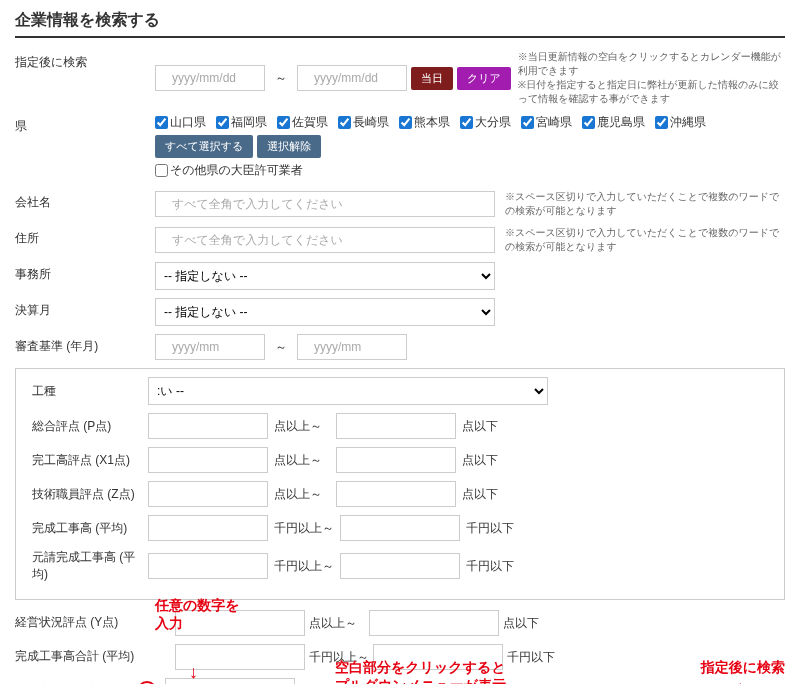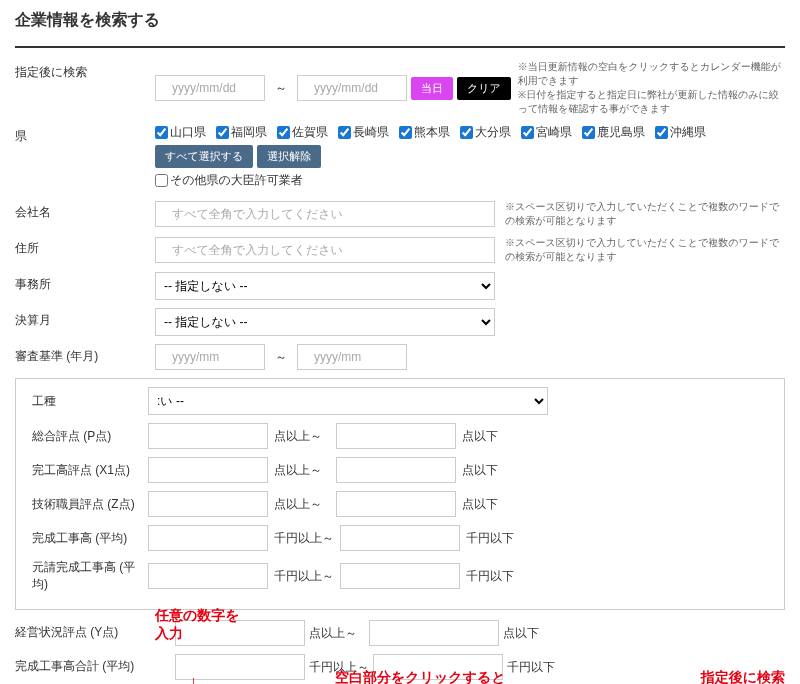--- a/index.html
+++ b/index.html
@@ -1,25 +1,25 @@
 <!DOCTYPE html>
 <html><head>
 <meta charset="utf-8">
 <style>
 * { box-sizing: border-box; margin: 0; padding: 0; }
 body { font-family: "Meiryo", sans-serif; font-size: 12px; color: #333; background: #fff; width: 800px; }
 .container { padding: 10px 15px; }
-h2 { font-size: 16px; font-weight: bold; border-bottom: 2px solid #333; padding-bottom: 15px; margin-bottom: 12px; }
+h2 { font-size: 16px; font-weight: bold; border-bottom: 2px solid #333; padding-bottom: 5px; margin-bottom: 12px; }
 .row { display: flex; align-items: flex-start; margin-bottom: 8px; }
 .label { width: 140px; padding-top: 4px; font-size: 12px; }
 .content { flex: 1; display: flex; flex-wrap: wrap; align-items: center; gap: 4px; }
 input[type=text] { border: 1px solid #ccc; padding: 4px 16px; font-size: 12px; height: 26px; }
 input[type=text]::placeholder { color: #aaa; }
 select { border: 1px solid #ccc; padding: 4px; font-size: 12px; height: 28px; background: #fff; }
-.btn-small { background: #000000; color: #fff; border: none; padding: 4px 10px; font-size: 11px; cursor: pointer; border-radius: 2px; }
+.btn-small { background: #a21caf; color: #fff; border: none; padding: 4px 10px; font-size: 11px; cursor: pointer; border-radius: 2px; }
 .note { font-size: 10px; color: #666; line-height: 1.4; }
 .chk { display: inline-flex; margin-right: 6px; }
 .chk input { margin-right: 2px; accent-color: #1976d2; }
 .inner-box { border: 1px solid #ccc; padding: 8px; margin-top: 6px; }
 .inner-row { display: flex; align-items: center; margin-bottom: 8px; gap: 6px; }
 .inner-label { width: 110px; font-size: 12px; }
 .side-label { width: 50px; writing-mode: horizontal-tb; text-align: center; border-right: 1px solid #ccc; align-self: stretch; display: flex; align-items: center; justify-content: center; font-size: 12px; }
 .inner-flex { display: flex; }
 .inner-col { flex: 1; padding-left: 8px; }
 .tilde { padding: 0 6px; }
@@ -38,21 +38,21 @@
 
 <div class="container rel">
   <h2>企業情報を検索する</h2>
 
   <div class="row">
     <div class="label">指定後に検索</div>
     <div class="content">
       <input type="text" style="width: 110px;" placeholder="yyyy/mm/dd">
       <span class="tilde">～</span>
       <input type="text" style="width: 110px;" placeholder="yyyy/mm/dd">
-      <button class="btn-small" style="background:#d946ef">当日</button>
+      <button class="btn-small" style="background:#7f1d1d">当日</button>
       <button class="btn-small">クリア</button>
       <div class="note" style="margin-left:3px;flex:1;white-space:pre-line">※当日更新情報の空白をクリックするとカレンダー機能が利用できます
 ※日付を指定すると指定日に弊社が更新した情報のみに絞って情報を確認する事ができます</div>
     </div>
   </div>
 
   <div class="row">
     <div class="label">県</div>
     <div class="content">
       <div id="pref-list" style="display:flex;flex-wrap:wrap;gap:2px 4px">

